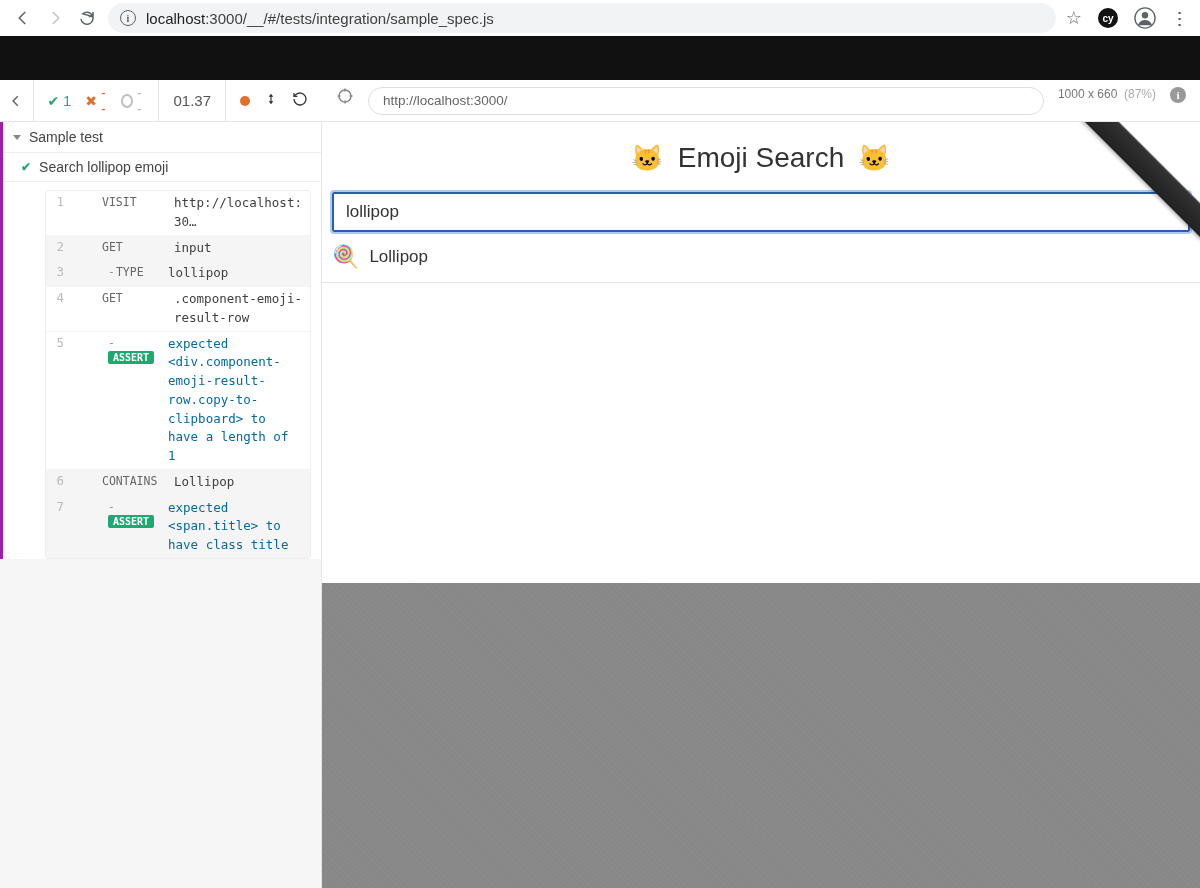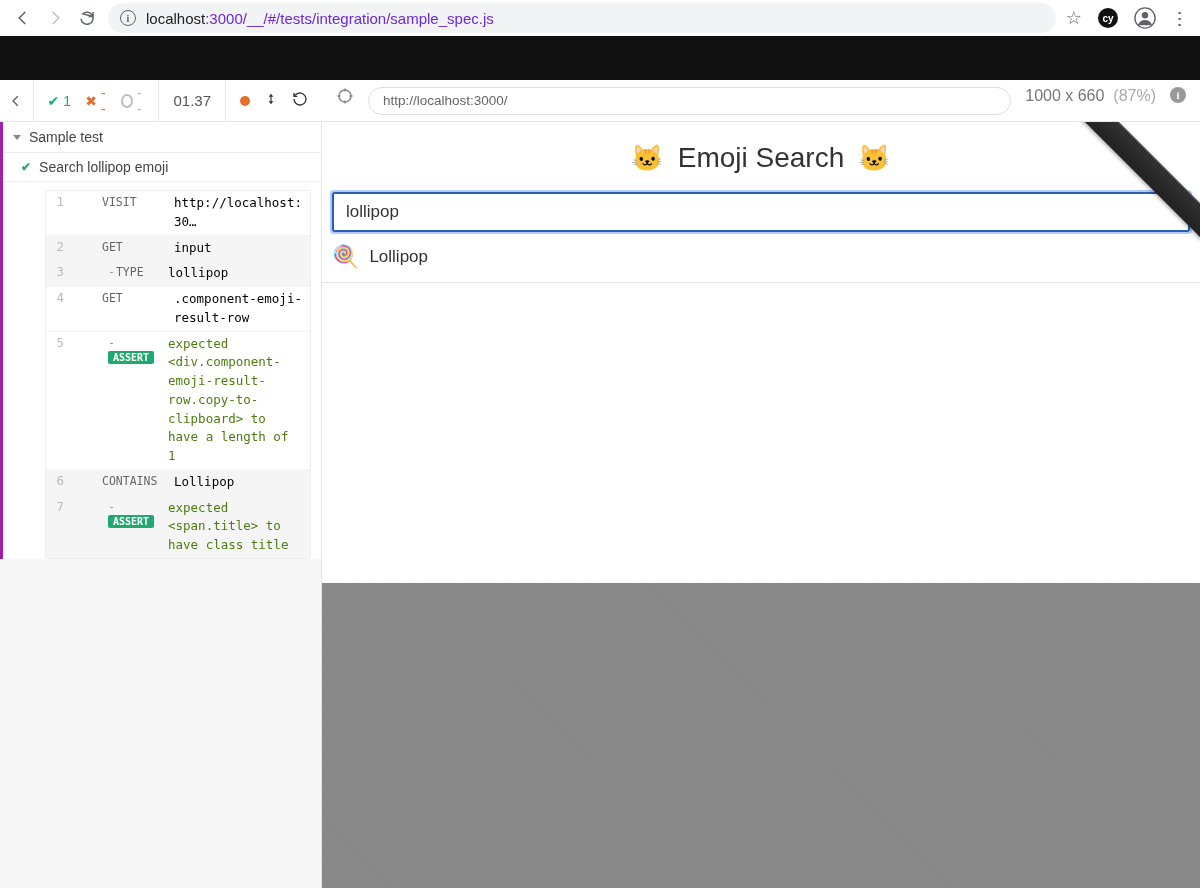--- a/index.html
+++ b/index.html
@@ -5,21 +5,21 @@
   * { box-sizing: border-box; margin: 0; padding: 0; }
   html, body { width: 1200px; height: 888px; font-family: -apple-system, BlinkMacSystemFont, "Segoe UI", Arial, sans-serif; overflow: hidden; background: #fff; }
 
   
   .chrome-bar { display:flex; align-items:center; height:36px; background:#fff; padding:0 8px; gap:6px;}
   .nav-buttons { display:flex; align-items:center; gap:14px; padding:0 6px;}
   .nav-svg { width:18px; height:18px; }
   .omnibox { flex:1; display:flex; align-items:center; background:#f1f3f4; border-radius:18px; height:30px; padding:0 12px; gap:10px;}
   .info-circle { width:16px; height:16px; border:1.5px solid #5f6368; border-radius:50%; display:flex; align-items:center; justify-content:center; font-size:10px; color:#5f6368; font-weight:bold; font-family:serif;}
   .omnibox-text { font-size:15px; color:#202124; }
-  .omnibox-text .gray { color:#6d28d9;text-align:center; }
+  .omnibox-text .gray { color:#404040;text-align:center; }
   .omnibox-right { display:flex; align-items:center; gap:16px; padding:0 4px;}
   .star-icon { font-size:18px; color:#5f6368;}
   .cy-badge { width:20px; height:20px; background:#111; border-radius:50%; display:flex; align-items:center; justify-content:center; color:#fff; font-size:10px; font-weight:bold;}
   .account-circle { width:22px; height:22px; }
   .menu-dots { color:#5f6368; font-size:18px; letter-spacing:-2px; transform:rotate(90deg);}
   
   .black-strip { height:44px; background:#111; }
 
   
   .cy-header { display:flex; align-items:center; height:42px; border-bottom:1px solid #e6e6e6; }
@@ -34,21 +34,21 @@
   .gray2 { color:#b8b8b8;}
   .timer-box { padding:0 14px; font-size:15px; color:#555; height:42px; display:flex; align-items:center; border-right:1px solid #e6e6e6;}
   .controls { display:flex; align-items:center; gap:14px; padding:0 14px;}
   .rec-dot { width:10px; height:10px; background:#e36f2c; border-radius:50%;}
   .arrows-vert svg { width:14px; height:14px;}
   .refresh svg { width:16px; height:16px;}
   
   .cy-header-right { flex:1; display:flex; align-items:flex-start; gap:14px; padding:0 14px; }
   .selector-icon { width:18px; height:18px; }
   .url-box { flex:1; background:#fff; border:1px solid #dedede; border-radius:16px; height:28px; display:flex; align-items:center; padding:0 14px; font-size:13.5px; color:#666;}
-  .viewport-info { font-size:16px; color:#777; white-space:nowrap;}
+  .viewport-info { font-size:12px; color:#777; white-space:nowrap;}
   .viewport-info .pct { color:#aaa;}
   .info-icon2 { width:16px; height:16px; border-radius:50%; background:#999; color:#fff; display:inline-flex; align-items:center; justify-content:center; font-size:11px; font-weight:bold; font-family:serif;}
 
   
   .main { display:flex; height:calc(888px - 36px - 44px - 42px);}
   
   
   .sidebar { width:322px; border-right:1px solid #e6e6e6; display:flex; flex-direction:column; background:#fff;}
   .suite-wrap { border-left:3px solid #a21caf; }
   .suite-row { display:flex; align-items:center; padding:7px 10px 7px 10px; font-size:14px; color:#444; gap:8px; }
@@ -59,22 +59,22 @@
   .body-label { display:flex; align-items:center; gap:6px; font-size:10px; color:#888; letter-spacing:0.5px; padding:4px 0 4px 48px;}
   .caret-tiny { width:0; height:0; border-left:3px solid transparent; border-right:3px solid transparent; border-top:4px solid #aaa;}
   .cmd-list { margin:2px 10px 0 42px; border:1px solid #eee; border-radius:3px;}
   .cmd-row { display:flex; padding:3px 8px; font-family: Menlo, Consolas, monospace; font-size:12.5px; gap:10px; border-bottom:1px solid #f4f4f4; align-items:flex-start;}
   .cmd-row:last-child { border-bottom:none;}
   .cmd-row.gray-bg { background:#f5f5f5;}
   .num { width:10px; color:#bbb; flex-shrink:0; text-align:right;}
   .method { width:62px; color:#666; flex-shrink:0; text-transform:uppercase; font-size:11.5px; padding-top:1px;margin-left:28px;}
   .method.sub { padding-left:6px; width:56px;}
   .sub-dash::before { content:"-"; color:#999; margin-right:1px;}
-  .args { color:#000000; word-break:break-word; line-height:1.5;}
-  .args.green-text { color:#4d7c0f;}
+  .args { color:#404040; word-break:break-word; line-height:1.5;}
+  .args.green-text { color:#0369a1;}
   .assert-badge { display:inline-block; background:#1fa971; color:#fff; font-size:10px; padding:1px 5px; border-radius:2px; font-weight:bold;}
   .sidebar-empty { flex:1; background:#f6f6f6;}
   
   
   .preview { flex:1; background:#fff; position:relative; display:flex; flex-direction:column;}
   .app-frame { flex:0 0 auto; background:#fff; position:relative;}
   .app-header { text-align:center; padding:20px 0 18px 0;}
   .app-title { font-size:28px; color:#333; display:inline-flex; align-items:center; gap:14px;}
   .emoji-hdr { font-size:26px; filter:grayscale(10%);}
   .search-box { margin:0 10px; position:relative;}

